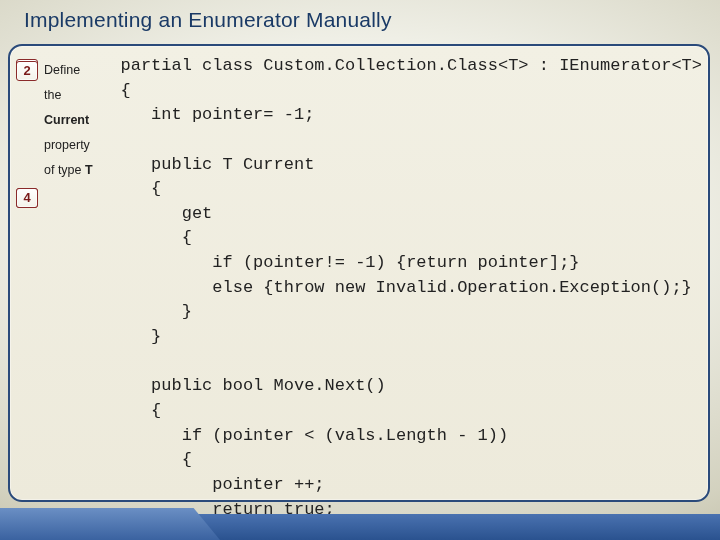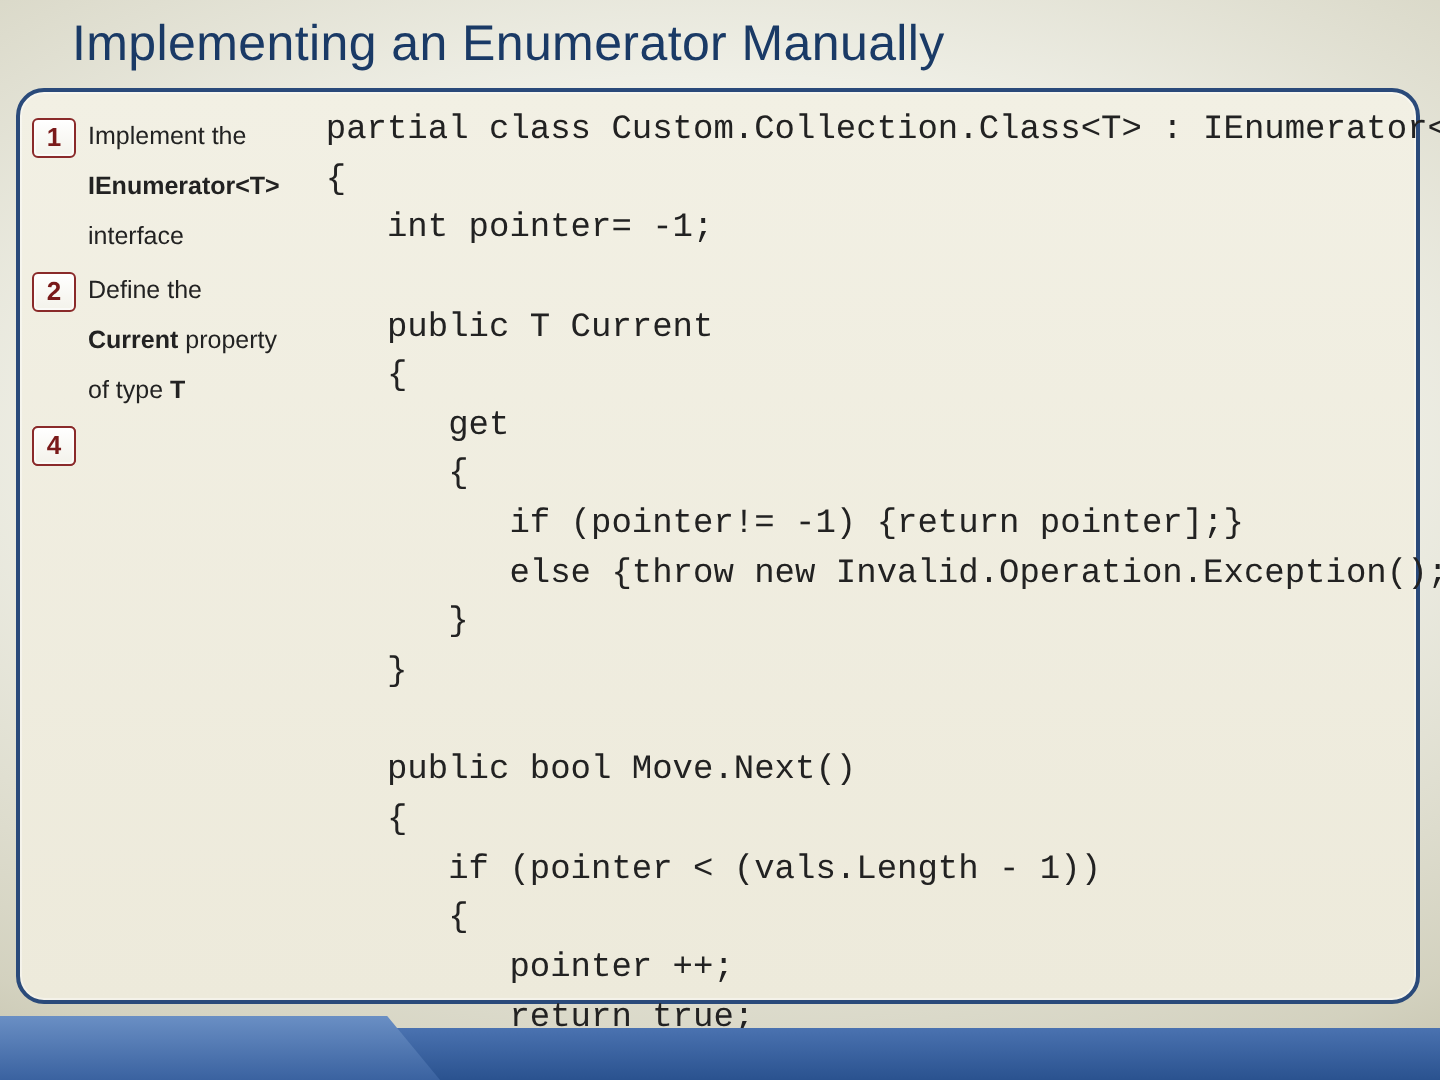--- a/index.html
+++ b/index.html
@@ -10,22 +10,22 @@
       radial-gradient(ellipse 120% 90% at 50% 40%,
         rgba(255,255,255,0.95) 0%,
         rgba(238,238,228,0.85) 35%,
         rgba(200,198,175,0.8) 70%,
         rgba(155,152,120,0.9) 100%);
     position:relative;
     overflow:hidden;
     box-sizing:border-box;
   }
   .title{
-    position:absolute;top:8px;left:36px;right:24px;
-    font-size:25px;color:#1a3a66;font-weight:400;
+    position:absolute;top:8px;left:24px;right:24px;
+    font-size:21px;color:#1a3a66;font-weight:400;
     letter-spacing:0.2px;
   }
   .content{
     position:absolute;top:44px;left:8px;right:10px;bottom:38px;
     border:2px solid #2a4a7a;
     border-radius:14px;
     background:linear-gradient(180deg,#f2f0e4 0%,#edeadb 100%);
     box-shadow:inset 0 0 0 1px rgba(255,255,255,0.4);
     display:flex;
   }
@@ -79,21 +79,20 @@
 </style>
 </head>
 <body>
 
 <div class="title">Implementing an Enumerator Manually</div>
 
 <div class="content">
   <div class="steps">
     <div class="step">
       <span class="num">1</span>
-      <span class="body">Implement the <b>IEnumerator&lt;T&gt;</b> interface</span>
     </div>
     <div class="step">
       <span class="num">2</span>
       <span class="body">Define the <b>Current</b> property of type <b>T</b></span>
     </div>
     <div class="step">
       <span class="num">3</span>
     </div>
     <div class="step">
       <span class="num">4</span>

